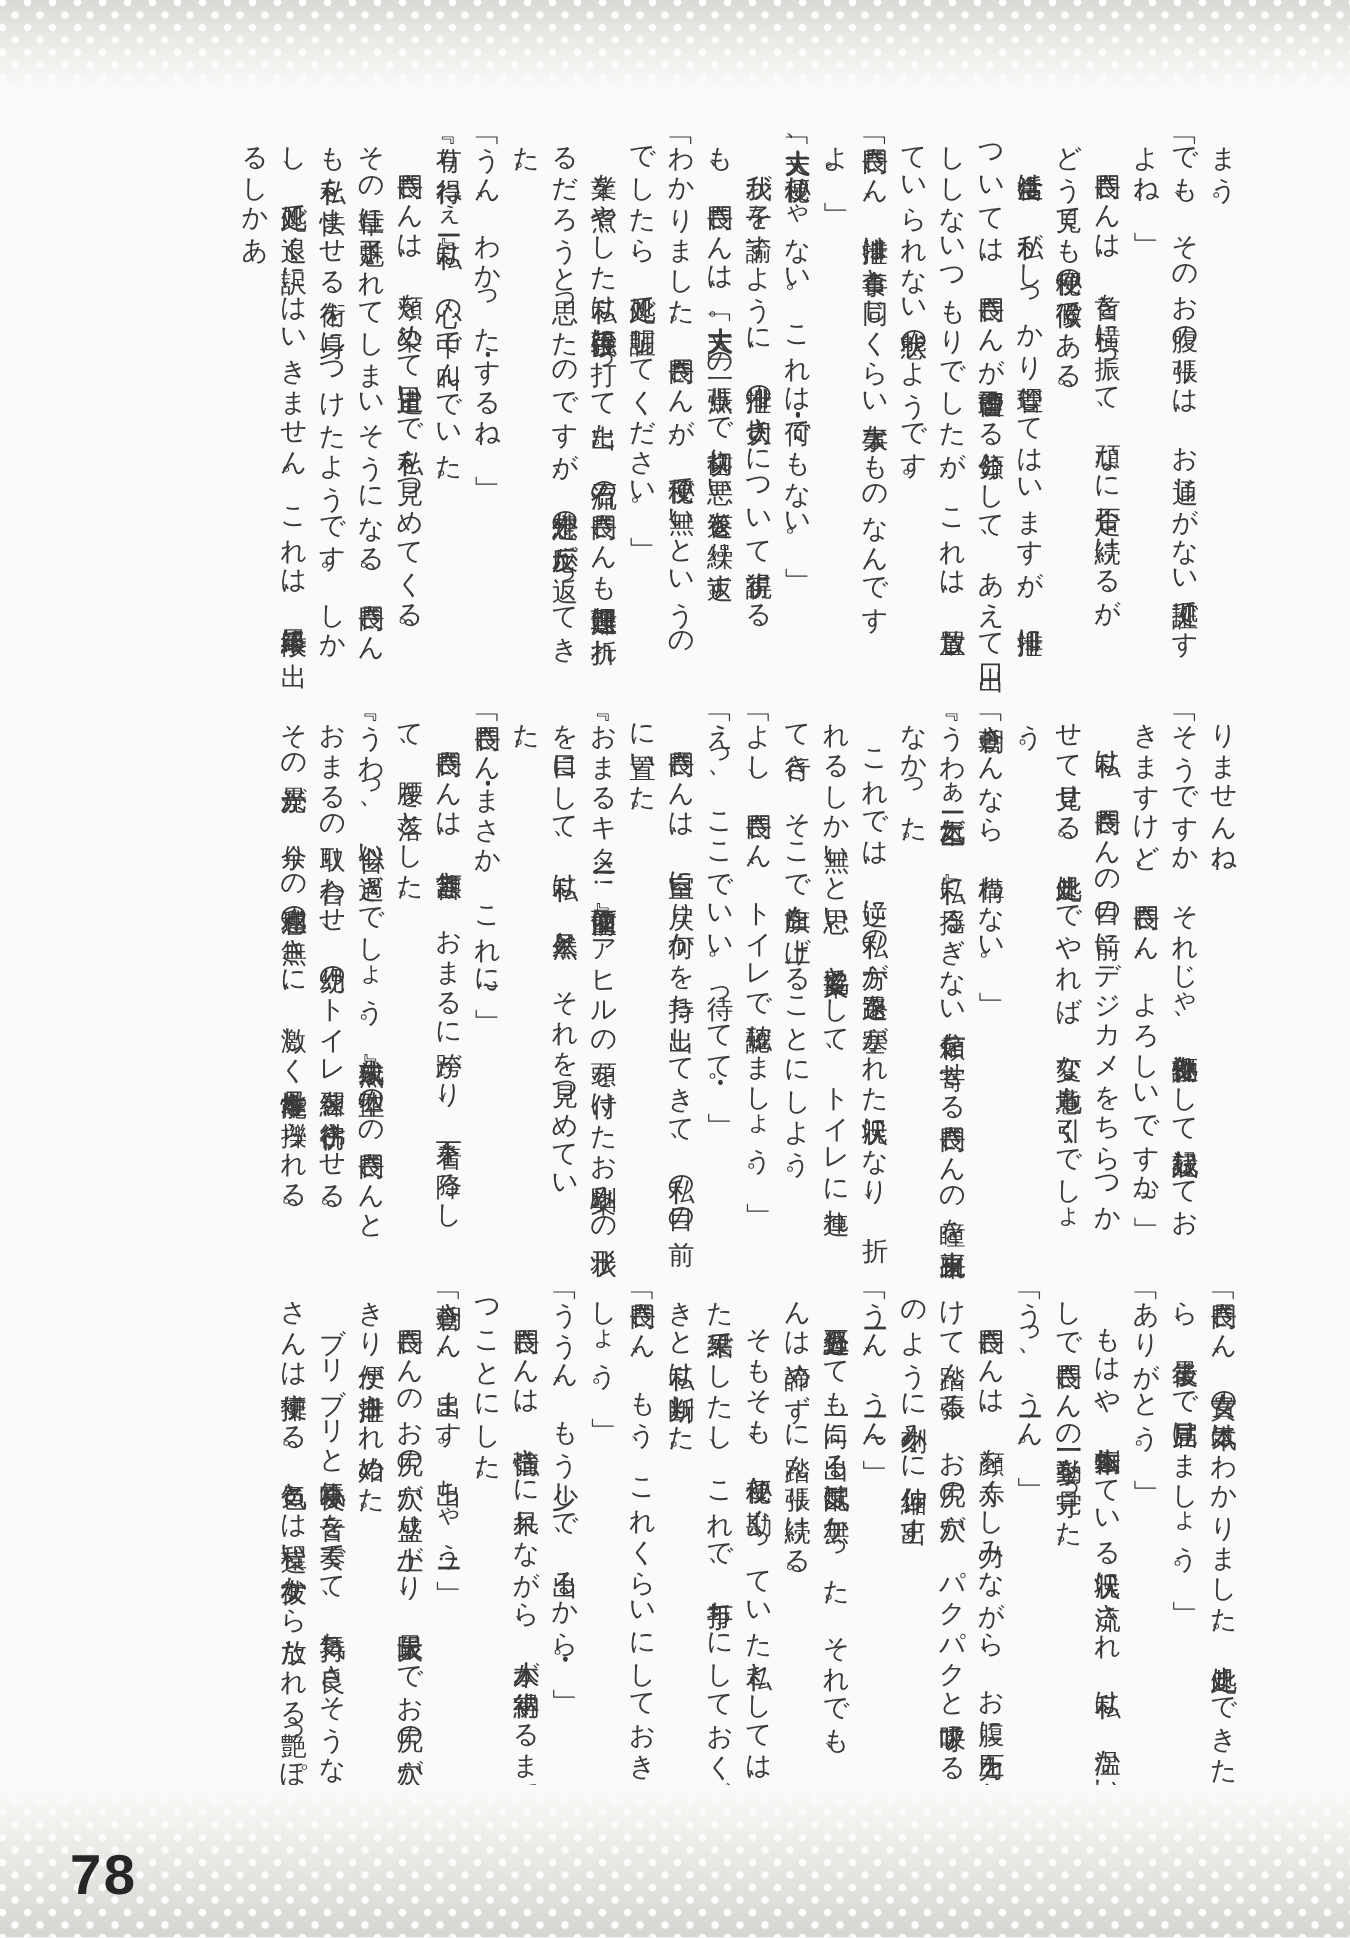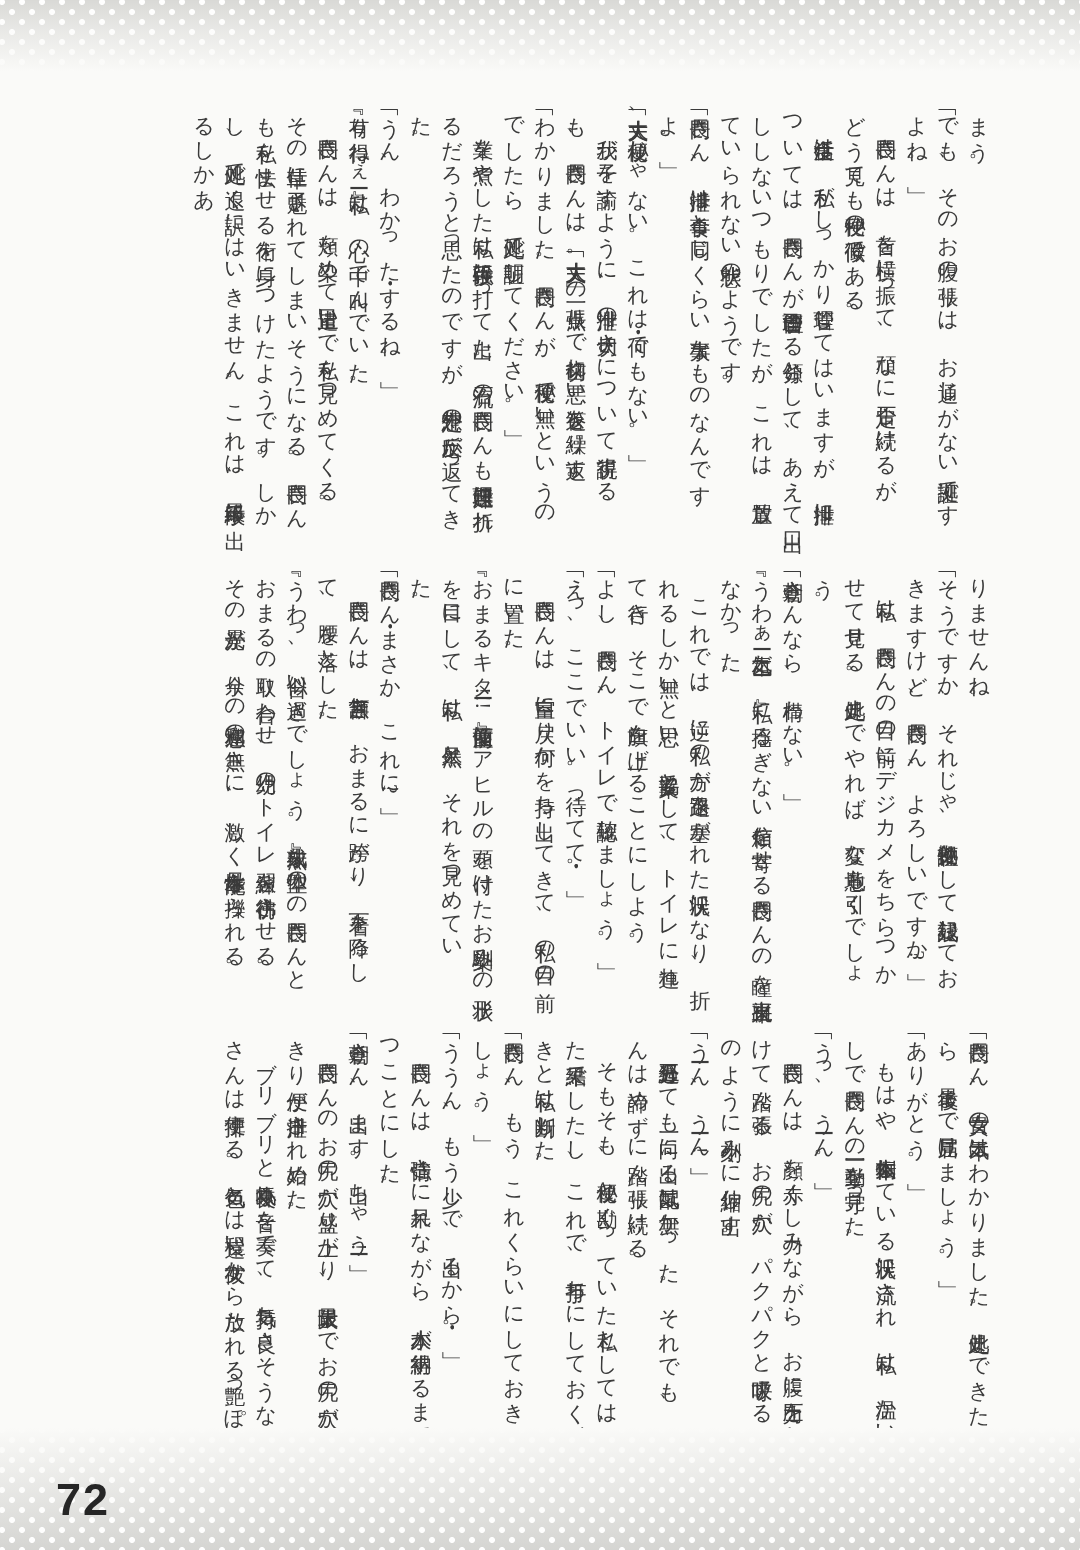--- a/index.html
+++ b/index.html
@@ -131,15 +131,15 @@
     <p>「長門さん、もう、これくらいにしておきましょう。」</p>
     <p>「ううん、もう少しで、出るから・・・。」</p>
     <p class="indent">長門さんは、強情さに呆れながら、本人が納得するまで待つことにした。</p>
     <p>「朝倉さん、出ます。出ちゃうー!」</p>
     <p class="indent">長門さんのお尻の穴が盛り上がり、最大限までお尻の穴が開ききり便が排泄され始めた。</p>
     <p class="indent">ブリブリと小気味良く音を奏でて、気持ち良さそうな表情で長門さんは排便する。色気とは程遠い彼女から放たれる艶っぽい雰囲気</p>
   </div>
 
   <div class="dot-band band-bottom"></div>
 
-  <div class="page-number">72</div>
+  <div class="page-number">78</div>
 
 </div>
 
 </body></html>

